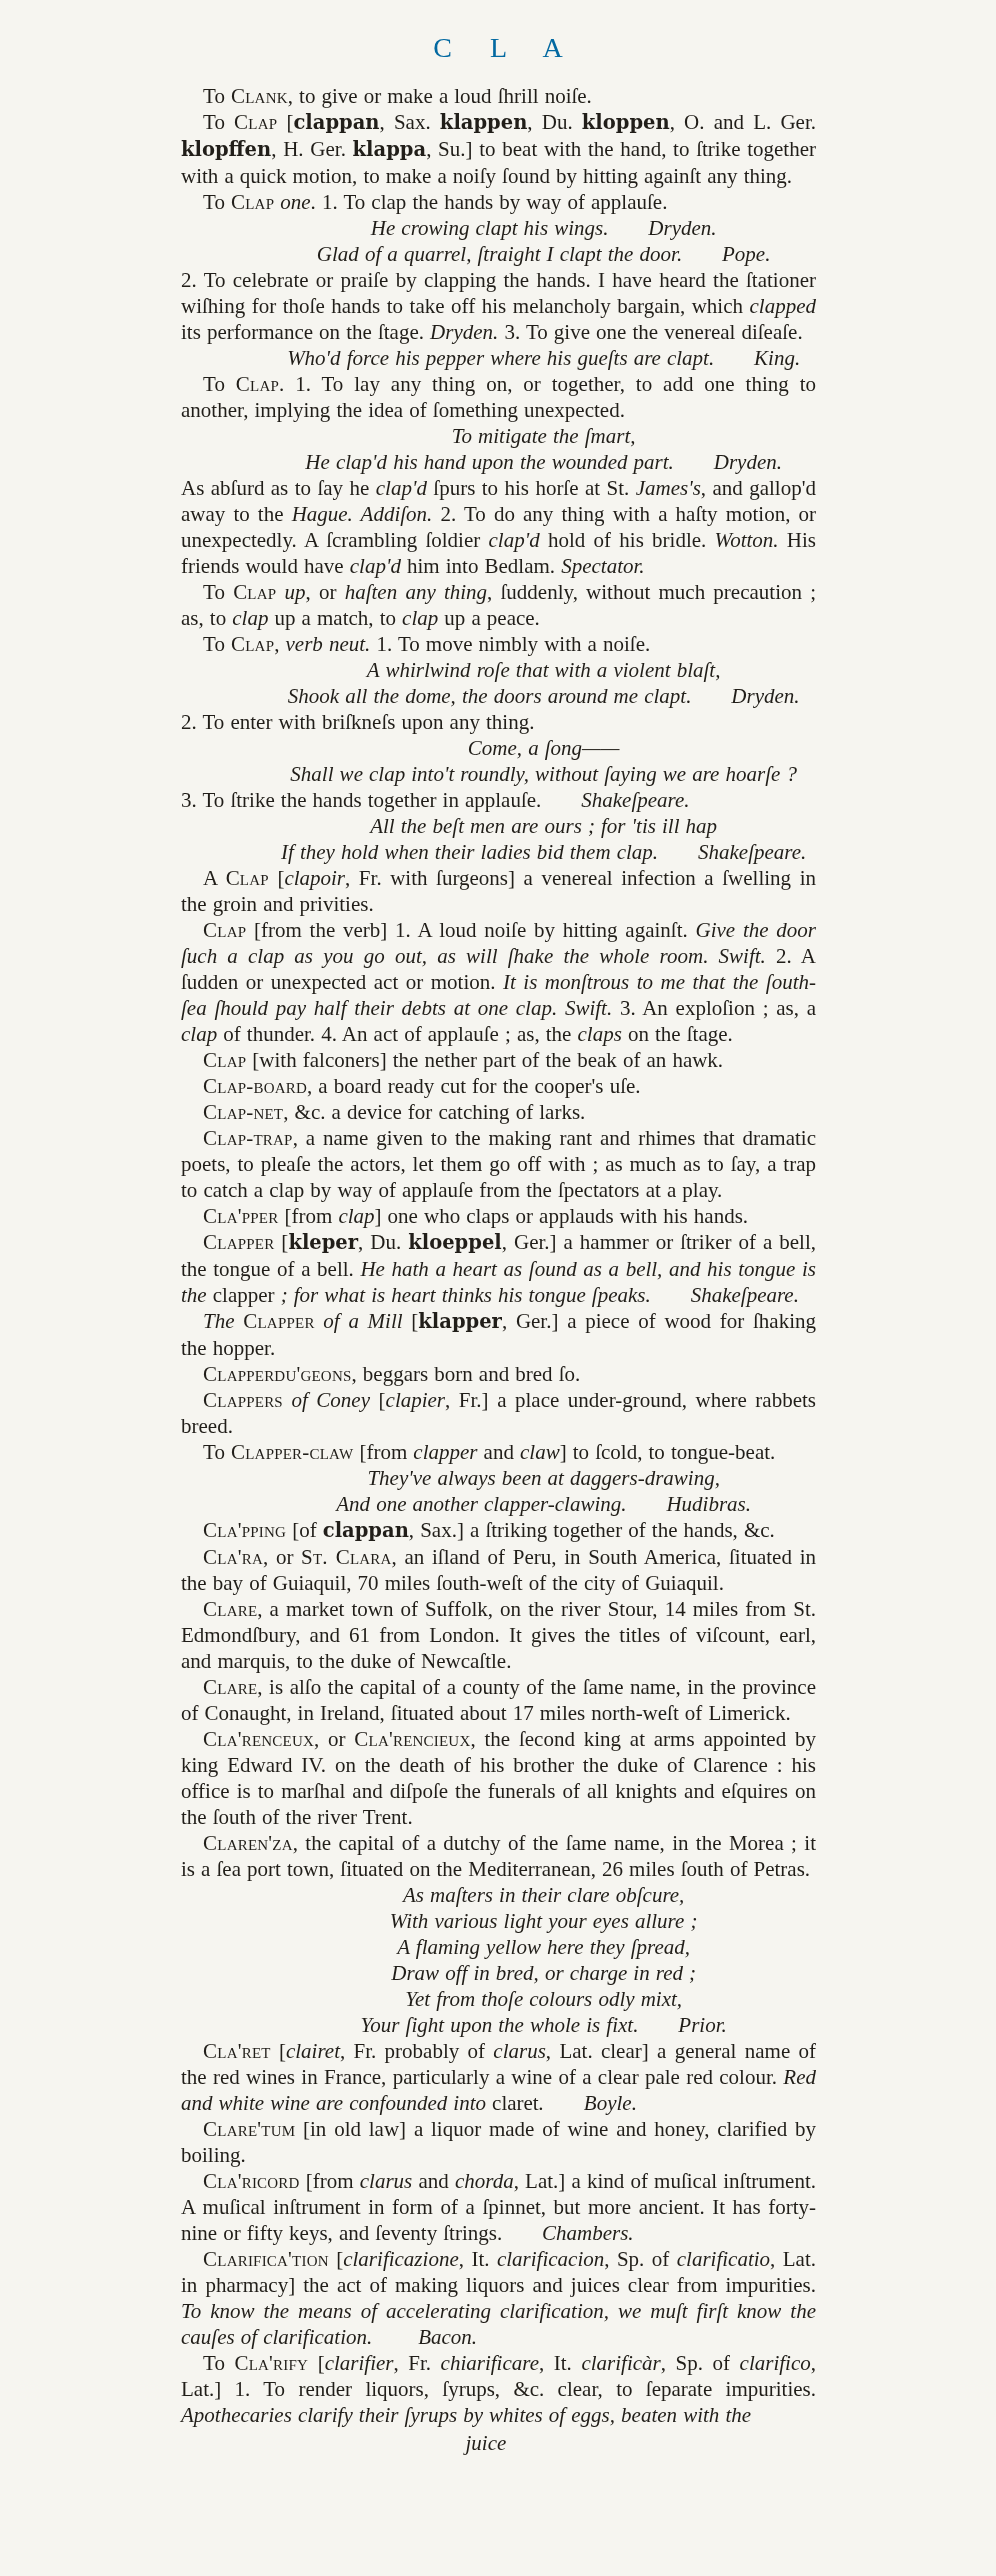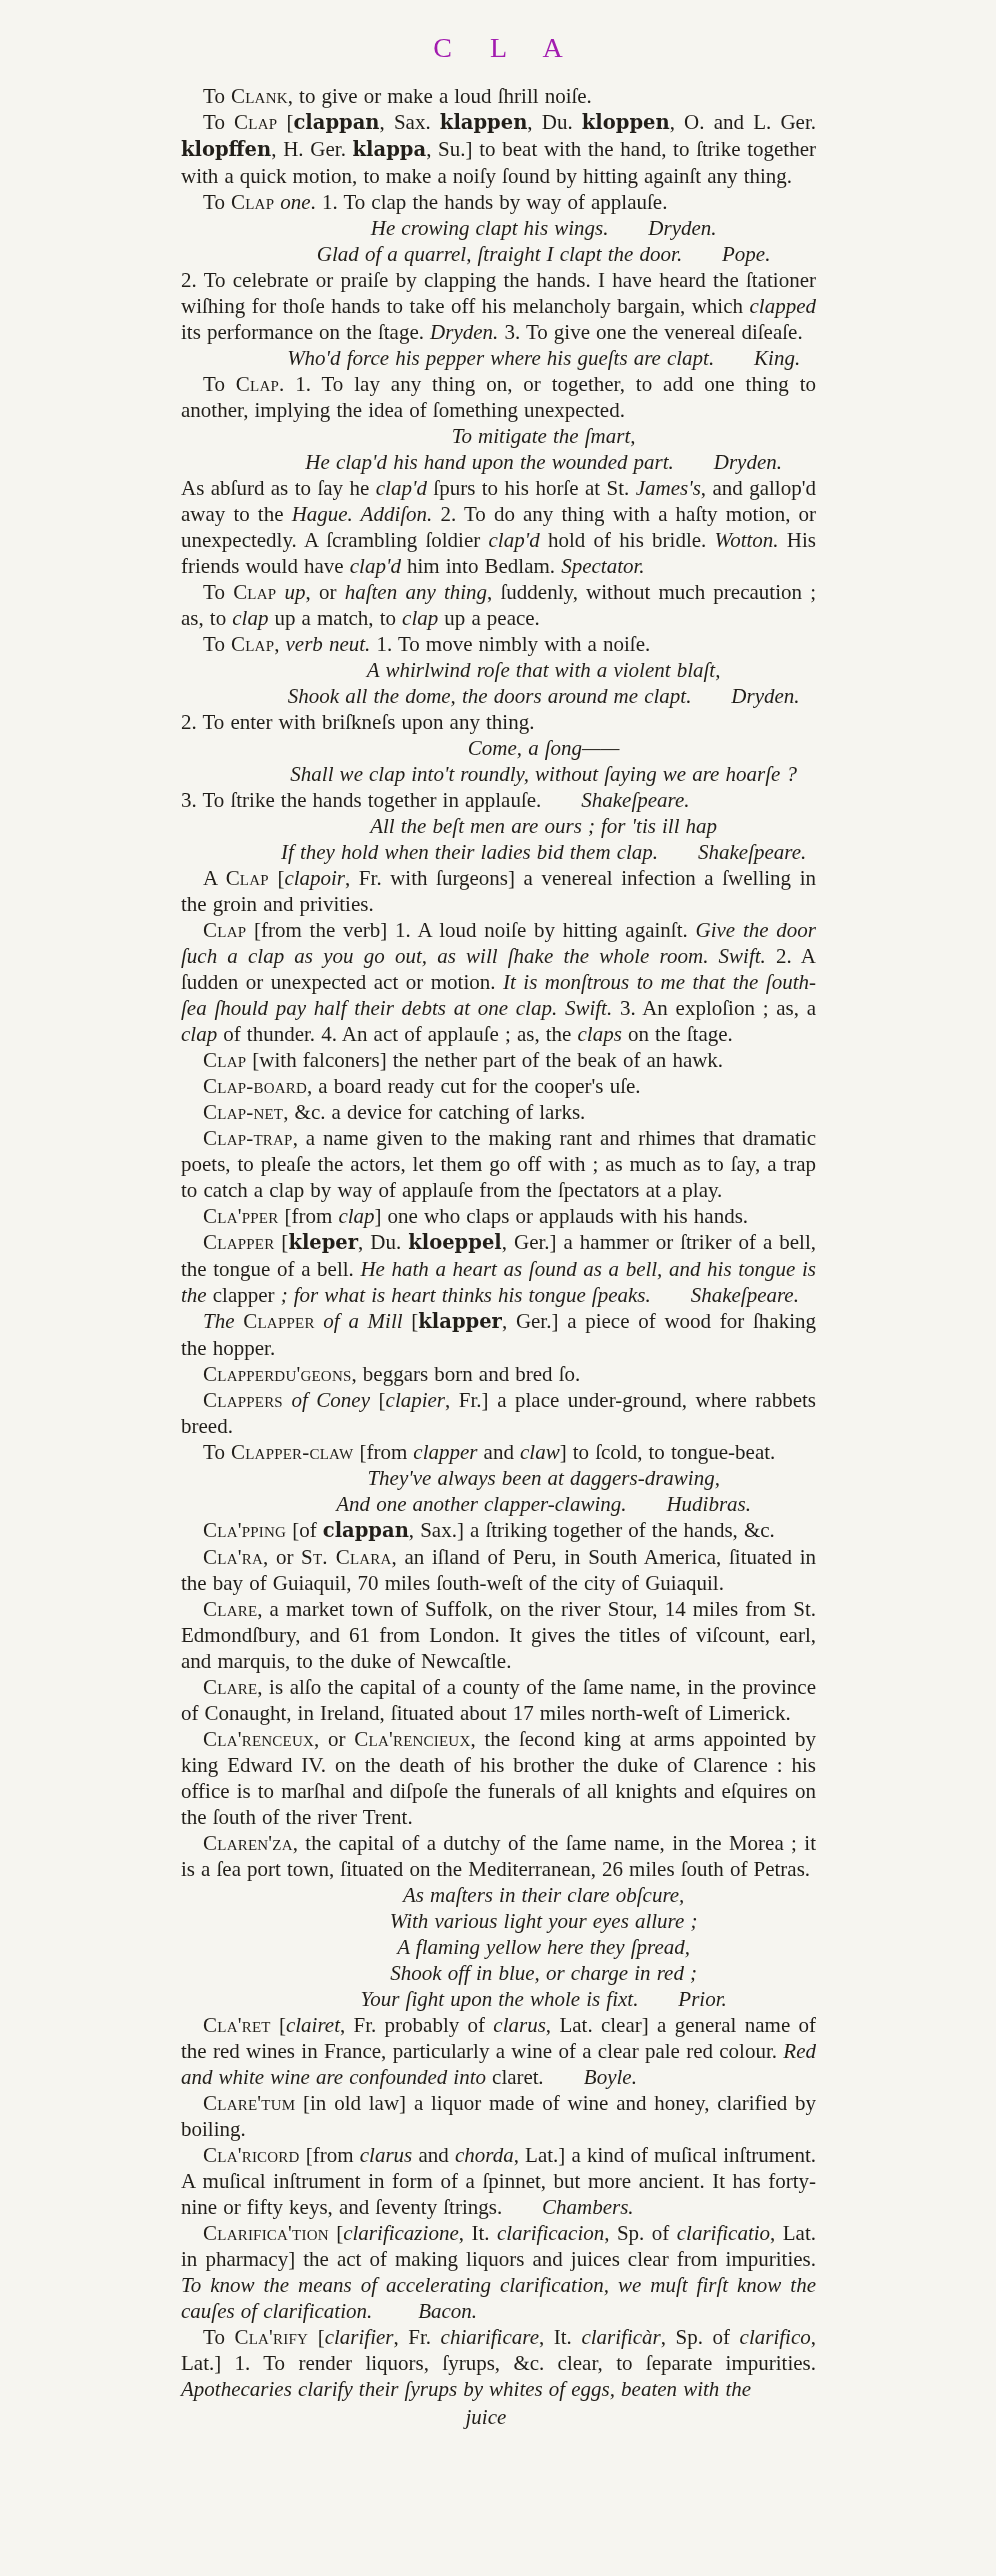--- a/index.html
+++ b/index.html
@@ -22,21 +22,21 @@
     padding-top: 32px;
   }
   .header {
     width: 634px;
     margin: 0 0 18.5px 181px;
     text-align: center;
     font-size: 28px;
     font-weight: normal;
     letter-spacing: 15.5px;
     text-indent: 15.5px; 
-    color: #a21caf;
+    color: #0369a1;
   }
   .column {
     margin-left: 181px;
     width: 635px;
     font-size: 21px;
     line-height: 26px;
     text-align: justify;
     word-spacing: 0.04em;
   }
   .entry { margin: 0; }
@@ -154,21 +154,22 @@
         <div class="entry">
           <p class="prose fi"><span class="rsc">Cla'renceux</span><span class="rn">, or </span><span class="rsc">Cla'rencieux</span><span class="rn">, the ſecond king at arms appointed by king Edward IV. on the death of his brother the duke of Clarence : his office is to marſhal and diſpoſe the funerals of all knights and eſquires on the ſouth of the river Trent.</span></p>
         </div>
         <div class="entry">
           <p class="prose fi"><span class="rsc">Claren'za</span><span class="rn">, the capital of a dutchy of the ſame name,  in the Morea ; it is a ſea port town, ſituated on the Mediterranean, 26 miles ſouth of Petras.</span></p>
         </div>
         <div class="entry">
           <div class="verse"><span class="ri">As maſters in their clare obſcure,</span></div>
           <div class="verse"><span class="ri">With various light your eyes allure ;</span></div>
           <div class="verse"><span class="ri">A flaming yellow here they ſpread,</span></div>
-          <div class="verse"><span class="ri">Shook off in blue, or charge in red ;</span></div>
+          <div class="verse"><span class="ri">Draw off in bred, or charge in red ;</span></div>
+          <div class="verse"><span class="ri">Yet from thoſe colours odly mixt,</span></div>
           <div class="verse"><span class="ri">Your ſight upon the whole is fixt.</span><span class="rattr">Prior.</span></div>
         </div>
         <div class="entry">
           <p class="prose fi"><span class="rsc">Cla'ret</span><span class="rn"> [</span><span class="ri">clairet</span><span class="rn">, Fr. probably of </span><span class="ri">clarus</span><span class="rn">, Lat. clear] a general name of the red wines in France, particularly a wine of a clear pale red colour.  </span><span class="ri">Red and white wine are confounded into </span><span class="rn">claret</span><span class="ri">.</span><span class="rattr">Boyle.</span></p>
         </div>
         <div class="entry">
           <p class="prose fi"><span class="rsc">Clare'tum</span><span class="rn"> [in old law] a liquor made of wine and honey, clarified by boiling.</span></p>
         </div>
         <div class="entry">
           <p class="prose fi"><span class="rsc">Cla'ricord</span><span class="rn"> [from </span><span class="ri">clarus</span><span class="rn"> and </span><span class="ri">chorda</span><span class="rn">, Lat.] a kind of muſical inſtrument.  A muſical inſtrument in form of a ſpinnet,  but more ancient. It has forty-nine or fifty keys, and ſeventy ſtrings.</span><span class="rattr">Chambers.</span></p>

